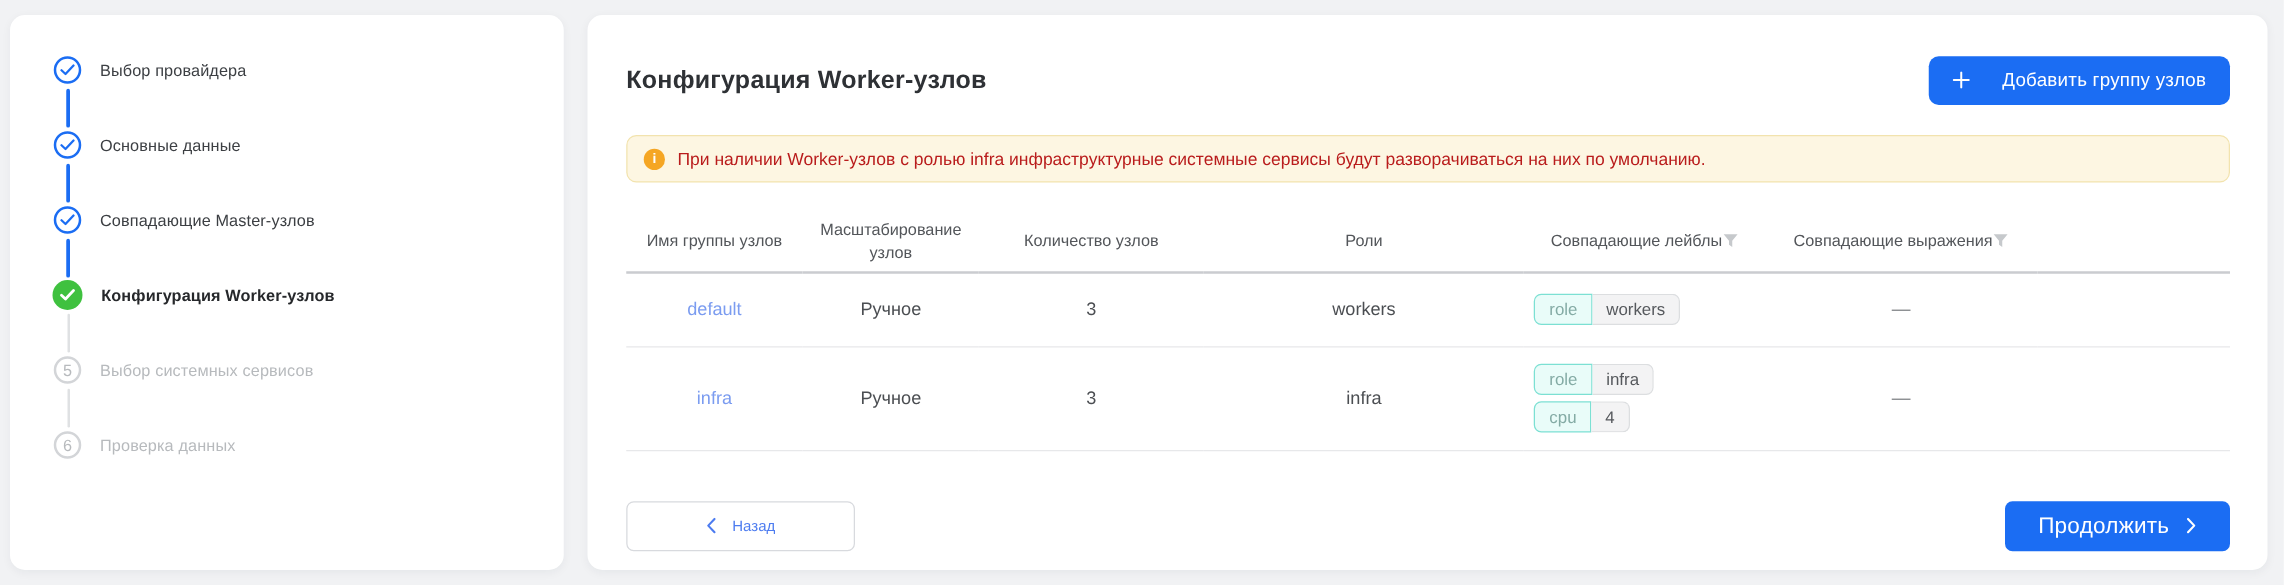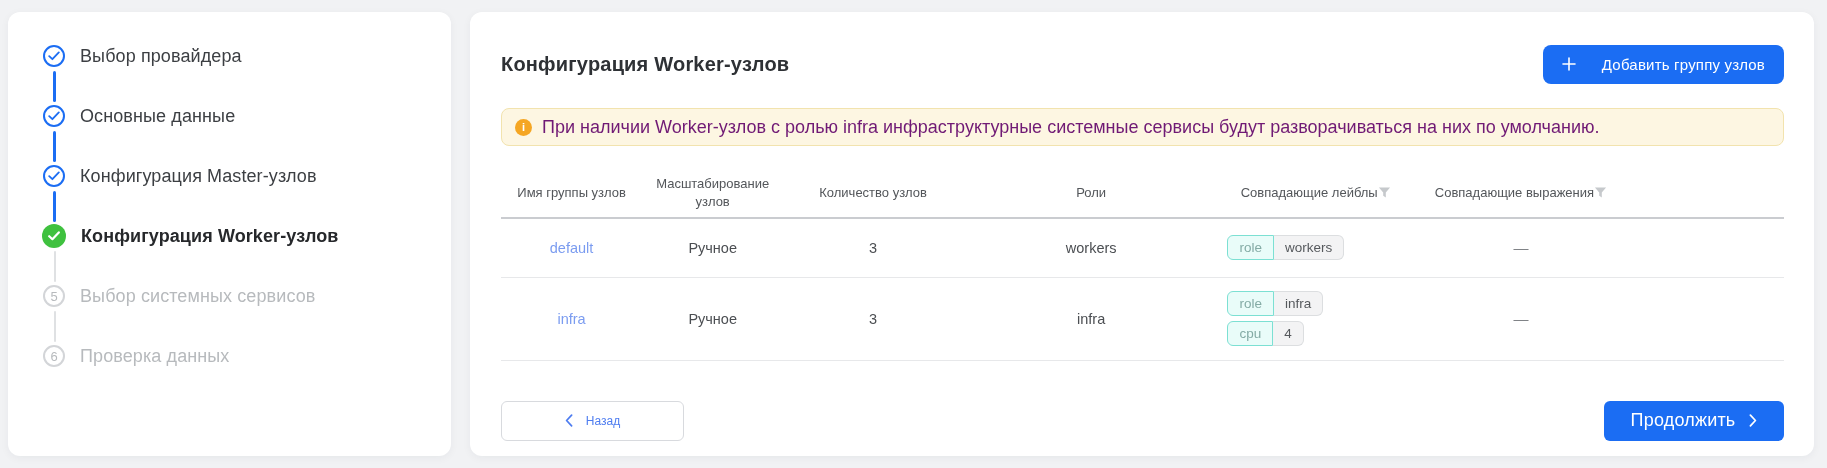--- a/index.html
+++ b/index.html
@@ -19,21 +19,21 @@
   
   .stepper-card { left:8px; top:12px; width:443px; height:444px; padding:14px 20px 0 35px; }
   .step { position:relative; height:60px; display:flex; align-items:center; gap:15px; cursor:pointer; }
   .circle {
     width:22px; height:22px; border-radius:50%;
     display:flex; align-items:center; justify-content:center; flex:none;
   }
   .step.completed .circle { border:2px solid #1b6df3; color:#1b6df3; }
   .step.current  .circle { width:24px; height:24px; background:#3fc13f; color:#fff; margin-left:-1px; }
   .step.pending  .circle { border:2px solid #d3d5d8; color:#b7babd; font-size:13px; font-weight:500; }
-  .step-label { font-size:18px; color:#3c3f43; letter-spacing:.1px; }
+  .step-label { font-size:13px; color:#3c3f43; letter-spacing:.1px; }
   .step.current .step-label { font-weight:700; color:#26282b; }
   .step.pending .step-label { color:#b7babd; }
   .connector { position:absolute; left:10px; top:45px; width:3px; height:31px; border-radius:2px; }
   .connector.blue { background:#1b6df3; }
   .connector.grey { background:#dfe1e3; width:2px; left:10.5px; }
   .check-svg { width:12px; height:10px; display:block; }
 
   
   .main-card { left:470px; top:12px; width:1344px; height:444px; padding:32px 30px 0 31px; }
   .main-header { display:flex; justify-content:space-between; align-items:center; height:40px; }
@@ -50,21 +50,21 @@
     display:flex; align-items:center; gap:10px;
     background:#fdf6e2; border:1px solid #f2e3ae; border-radius:8px;
     padding:0 13px;
   }
   .banner-icon {
     width:17px; height:17px; border-radius:50%;
     background:#f5a623; color:#fff;
     display:flex; align-items:center; justify-content:center;
     font-size:11px; font-weight:700; flex:none;
   }
-  .banner-text { font-size:18px; color:#701a75; }
+  .banner-text { font-size:14px; color:#b91c1c; }
 
   table { width:100%; border-collapse:collapse; margin-top:22px; table-layout:fixed; }
   thead th {
     height:50px; font-size:13px; font-weight:500; color:#53565a;
     text-align:center; border-bottom:2px solid #caccd0;
     padding:0 8px; line-height:1.35; vertical-align:middle;
   }
   .th-inner { display:inline-flex; align-items:center; vertical-align:middle; }
   tbody td {
     text-align:center; font-size:14.5px; color:#4b4e52;
@@ -130,21 +130,21 @@
       <span class="step-label">Основные данные</span>
       <span class="connector blue"></span>
     </div>
 
     <div class="step completed">
       <span class="circle">
         <svg class="check-svg" viewBox="0 0 12 10">
             <path d="M1.2 5.2 L4.4 8.2 L10.8 1.4" stroke="currentColor" stroke-width="1.8" fill="none" stroke-linecap="round" stroke-linejoin="round"></path>
           </svg>
       </span>
-      <span class="step-label">Конфигурация Master-узлов</span>
+      <span class="step-label">Совпадающие Master-узлов</span>
       <span class="connector blue"></span>
     </div>
 
     <div class="step current">
       <span class="circle">
         <svg class="check-svg" viewBox="0 0 12 10">
             <path d="M1.2 5.2 L4.4 8.2 L10.8 1.4" stroke="currentColor" stroke-width="2.2" fill="none" stroke-linecap="round" stroke-linejoin="round"></path>
           </svg>
       </span>
       <span class="step-label">Конфигурация Worker-узлов</span>

